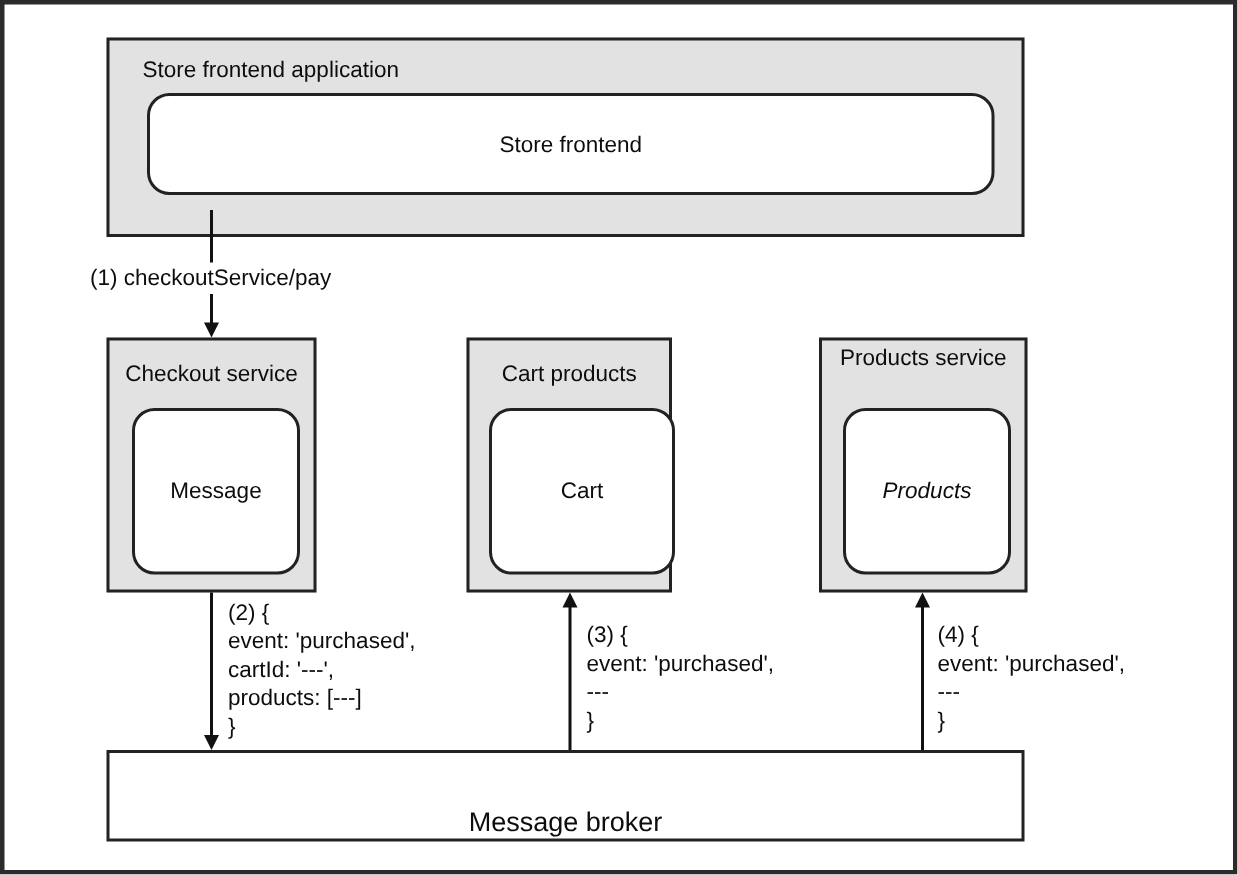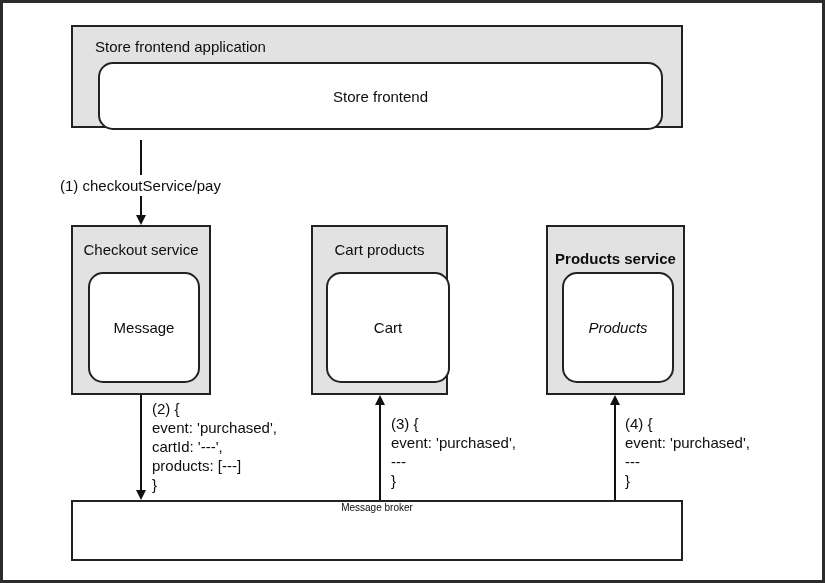--- a/index.html
+++ b/index.html
@@ -33,22 +33,22 @@
   .box-title {
     position:absolute;
     font-size:15px;
     white-space:nowrap;
   }
   .centered-title {
     text-align:center;
     left:0; right:0;
   }
   .center-text {
-    display:flex; align-items:flex-start; justify-content:center;
-    font-size:10px;
+    display:flex; align-items:flex-end; justify-content:center;
+    font-size:18px;
   }
   .vline {
     position:absolute;
     width:2px;
     background:#111111;
   }
   .arrowhead-down {
     position:absolute;
     width:0; height:0;
     border-left:5px solid transparent;
@@ -71,21 +71,21 @@
   .msg-overlay {
     background:#ffffff;
     padding:1px 3px 1px 0;
   }
 </style>
 </head>
 <body>
 
 <div class="canvas">
 
-  <div class="gray-box" style="left: 68px; top: 22px; width: 612px; height: 103px; background: rgb(226, 226, 226); border-color: rgb(34, 34, 34);">
+  <div class="gray-box" style="left: 68px; top: 22px; width: 612px; height: 133px; background: rgb(226, 226, 226); border-color: rgb(34, 34, 34);">
     <div class="box-title" style="left:22px; top:11px;">Store frontend application</div>
     <div class="white-box rounded" style="left: 25px; top: 35px; width: 565px; height: 68px; background: rgb(255, 255, 255); border-color: rgb(34, 34, 34);">
       <span>Store frontend</span>
     </div>
   </div>
 
   <div class="vline" style="left: 137px; top: 137px; height: 76px; background: rgb(17, 17, 17);"></div>
   <div class="arrowhead-down" style="left: 133px; top: 212px; border-top-color: rgb(17, 17, 17);"></div>
   <div class="msg msg-overlay" style="left:57px; top:172px;">(1) checkoutService/pay</div>
 
@@ -97,21 +97,21 @@
   </div>
 
   <div class="gray-box" style="left: 308px; top: 222px; width: 137px; height: 170px; background: rgb(226, 226, 226); border-color: rgb(34, 34, 34);">
     <div class="box-title centered-title" style="top:14px;">Cart products</div>
     <div class="white-box rounded" style="left: 13px; top: 45px; width: 124px; height: 111px; background: rgb(255, 255, 255); border-color: rgb(34, 34, 34);">
       <span>Cart</span>
     </div>
   </div>
 
   <div class="gray-box" style="left: 543px; top: 222px; width: 139px; height: 170px; background: rgb(226, 226, 226); border-color: rgb(34, 34, 34);">
-    <div class="box-title centered-title" style="top:23px;font-weight:bold;">Products service</div>
+    <div class="box-title centered-title" style="top:3px;">Products service</div>
     <div class="white-box rounded" style="left: 14px; top: 45px; width: 112px; height: 111px; background: rgb(255, 255, 255); border-color: rgb(34, 34, 34); font-style: italic;">
       <span>Products</span>
     </div>
   </div>
 
   <div class="vline" style="left: 137px; top: 392px; height: 95px; background: rgb(17, 17, 17);"></div>
   <div class="arrowhead-down" style="left: 133px; top: 487px; border-top-color: rgb(17, 17, 17);"></div>
   <div class="msg" style="left:149px; top:396px;">(2) {
 event: 'purchased',
 cartId: '---',

